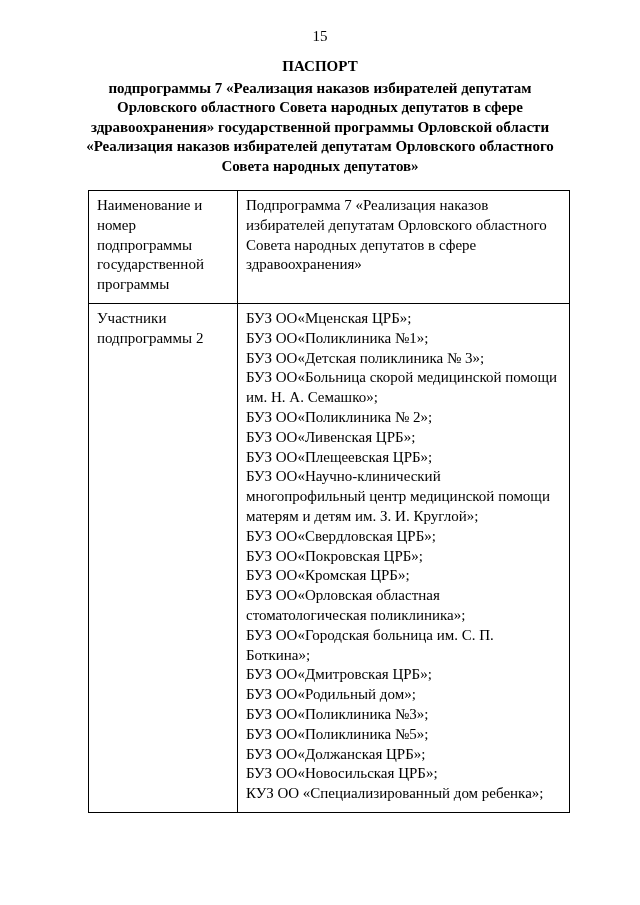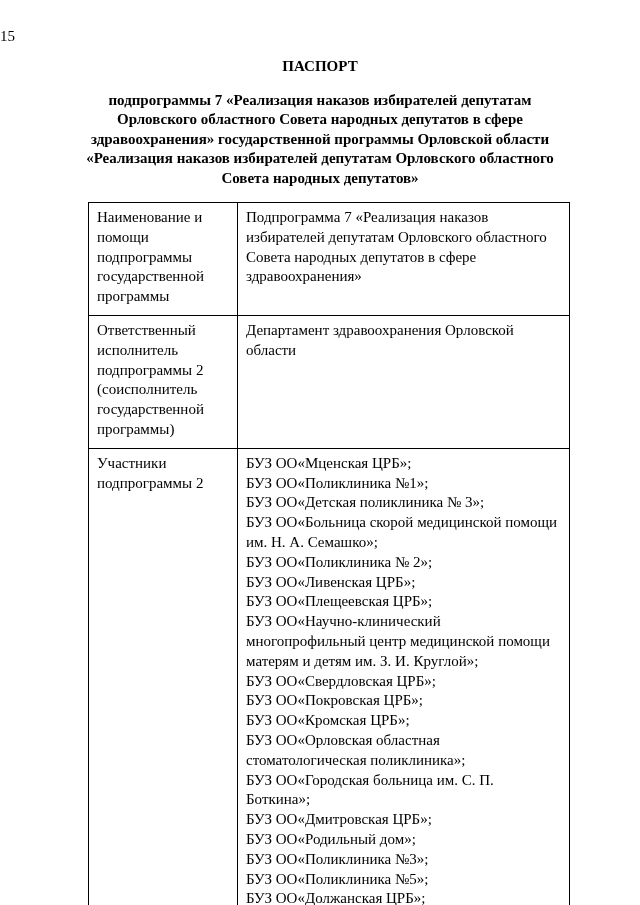--- a/index.html
+++ b/index.html
@@ -15,33 +15,33 @@
     overflow: hidden;
   }
   .page {
     position: relative;
     width: 640px;
     height: 905px;
     background: #ffffff;
   }
   .page-number {
     padding-top: 28px;
-    text-align: left;
+    text-align: center;
     font-size: 15px;
   }
   .title-block {
     width: 486px;
     margin: 12px auto 0 auto;
     text-align: center;
     font-weight: bold;
     font-size: 15px;
     line-height: 1.3;
   }
   .title-heading {
-    margin-bottom: 14px;
+    margin-bottom: 2px;
   }
   table.passport {
     border-collapse: collapse;
     margin: 14px 0 0 88px;
     width: 482px;
     font-size: 15px;
     table-layout: fixed;
   }
   table.passport td {
     border: 1px solid #000000;
@@ -67,26 +67,22 @@
   <div class="page-number">15</div>
 
   <div class="title-block">
     <div class="title-heading">ПАСПОРТ</div>
     <div class="title-subtitle">подпрограммы 7 «Реализация наказов избирателей депутатам Орловского областного Совета народных депутатов в сфере здравоохранения» государственной программы Орловской области «Реализация наказов избирателей депутатам Орловского областного Совета народных депутатов»</div>
   </div>
 
   <table class="passport">
     <tbody>
         <tr class="row-name">
-      <td class="label-cell">Наименование и помощи подпрограммы государственной программы</td>
+      <td class="label-cell">Наименование и номер подпрограммы государственной программы</td>
       <td class="value-cell">Подпрограмма 7 «Реализация наказов избирателей депутатам Орловского областного Совета народных депутатов в сфере здравоохранения»</td>
-    </tr>
-    <tr class="row-executor">
-      <td class="label-cell">Ответственный исполнитель подпрограммы 2 (соисполнитель государственной программы)</td>
-      <td class="value-cell">Департамент здравоохранения Орловской области</td>
     </tr>
     <tr class="row-participants">
       <td class="label-cell">Участники подпрограммы 2</td>
       <td class="participants-cell">БУЗ ОО«Мценская ЦРБ»;
 БУЗ ОО«Поликлиника №1»;
 БУЗ ОО«Детская поликлиника № 3»;
 БУЗ ОО«Больница скорой медицинской помощи им. Н. А. Семашко»;
 БУЗ ОО«Поликлиника № 2»;
 БУЗ ОО«Ливенская ЦРБ»;
 БУЗ ОО«Плещеевская ЦРБ»;

